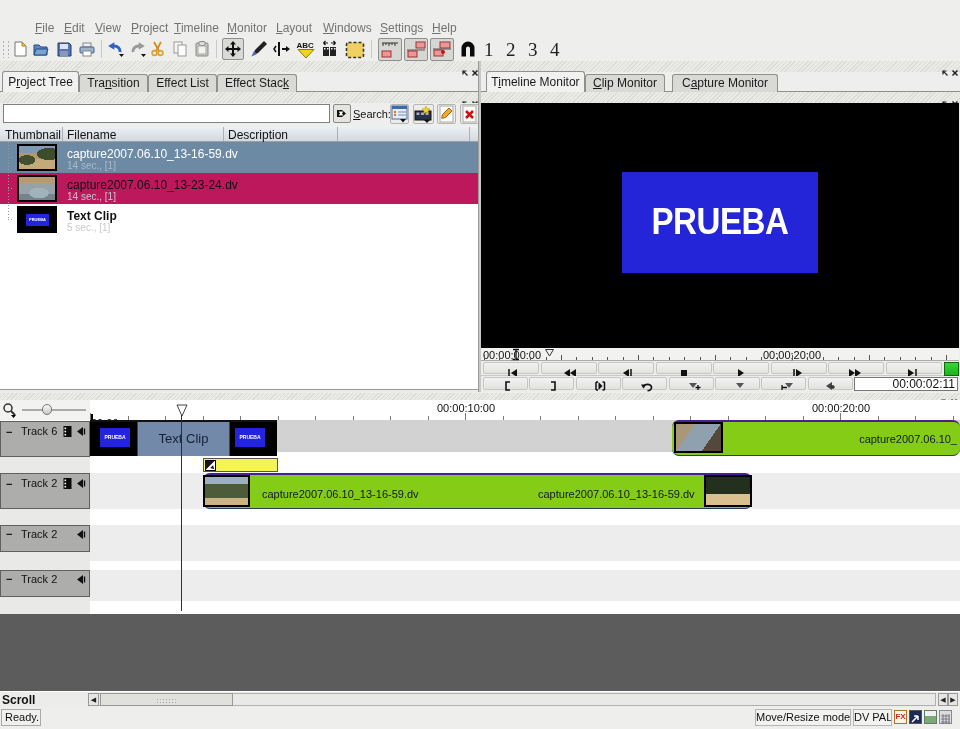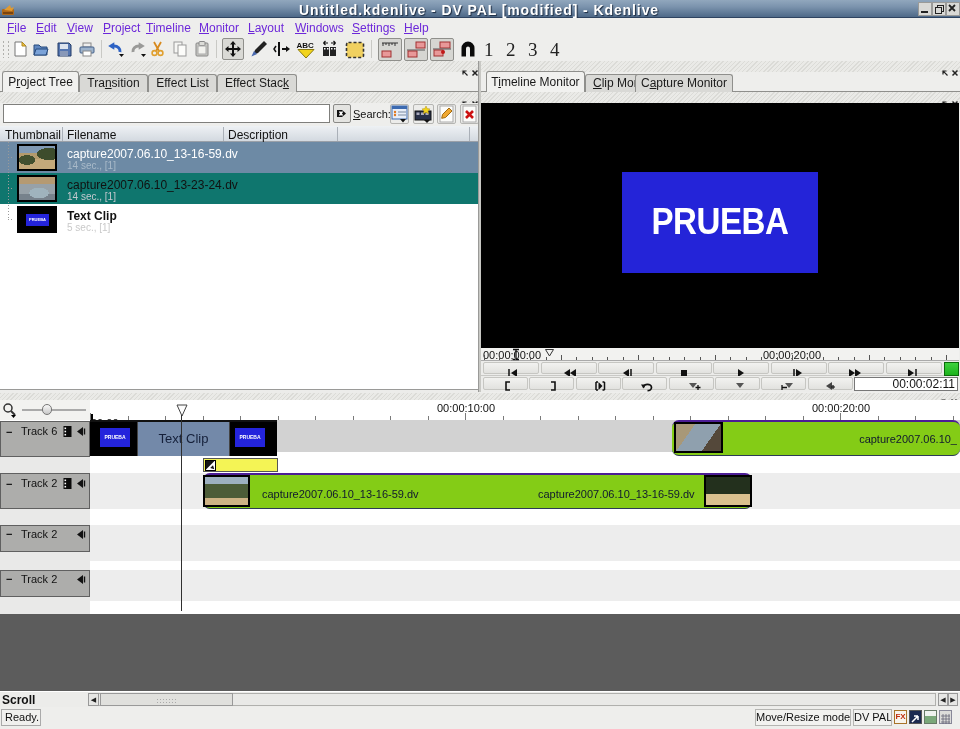--- a/index.html
+++ b/index.html
@@ -2,56 +2,36 @@
 <html><head>
 <meta charset="utf-8">
 <style>
 html,body{margin:0;padding:0;}
 #win{position:relative;width:960px;height:729px;background:#eeeeec;font-family:"Liberation Sans",sans-serif;overflow:hidden;}
 .abs{position:absolute;}
 .hatch{background:#eaeae7;background-image:repeating-linear-gradient(135deg,#dbdbd7 0 1px,transparent 1px 3px);}
 .tab{position:absolute;box-sizing:border-box;border:1px solid #8f8f8c;border-bottom:none;border-radius:3px 3px 0 0;background:#d9d9d6;font-size:12px;color:#1a1a1a;text-align:center;}
 .tab.act{background:#f1f1ef;z-index:2;}
 u{text-decoration:underline;}
-.mitem{position:absolute;top:21px;font-size:12px;color:#6d28d9;}
+.mitem{position:absolute;top:21px;font-size:12px;color:#737373;margin-left:28px;}
 .flatbtn{position:absolute;box-sizing:border-box;background:#ececea;border:1px solid #b5b5b2;border-radius:2px;}
 .tick{position:absolute;background:#555;width:1px;}
 #tlruler .tick{background:#7a7a7a;}
 .thead{font-size:12px;color:#111;position:absolute;top:2px;}
 .clip{position:absolute;box-sizing:border-box;background:#84cc16;border-top:2px solid #4c1d95;border-bottom:1px solid #2b3a55;border-radius:7px;}
 .cliptext{position:absolute;font-size:11px;color:#101830;white-space:nowrap;}
 .thumb{position:absolute;box-sizing:border-box;border:2px solid #000;}
 .trackhead{position:absolute;left:0;width:90px;box-sizing:border-box;background:#adadab;border:1px solid #606060;}
 .trackhead .minus{position:absolute;left:5px;top:4px;width:9px;height:9px;font:bold 11px "Liberation Sans",sans-serif;color:#111;}
 .trackhead .tname{position:absolute;left:20px;top:3px;font-size:11px;color:#111;}
 </style>
 </head>
 <body>
 <div id="win">
 
-<div class="abs" style="left:0;top:0;width:960px;height:17px;background:linear-gradient(#91a7bd,#7b93ad 40%,#4e6988);border-bottom:1px solid #2e4360;">
-  <div class="abs" style="left:2px;top:2px;width:13px;height:13px;"><svg width="13" height="13">
-          <rect x="0" y="6" width="12" height="6" rx="1" fill="#b06818"></rect>
-          <path d="M2 7 L8 2 L9 5 L12 4 L10 8 z" fill="#e09a30"></path>
-          <rect x="1" y="9" width="10" height="2" fill="#7a4410"></rect>
-        </svg></div>
-  <div class="abs" style="left:0;top:2px;width:958px;text-align:center;font:bold 14px 'Liberation Sans',sans-serif;color:#fff;text-shadow:1px 1px 1px #1c2b40;letter-spacing:0.9px;">Untitled.kdenlive - DV PAL [modified] - Kdenlive</div>
-  <div class="abs" style="left:918px;top:2px;width:12px;height:12px;background:#d9d9d6;border:1px solid #9a9a98;">
-        <div class="abs" style="left:2px;top:8px;width:7px;height:2px;background:#222;"></div>
-      </div>
-  <div class="abs" style="left:932px;top:2px;width:12px;height:12px;background:#d9d9d6;border:1px solid #9a9a98;">
-     <div class="abs" style="left:4px;top:2px;width:5px;height:5px;border:1px solid #222;"></div>
-     <div class="abs" style="left:2px;top:4px;width:5px;height:5px;border:1px solid #222;background:#d9d9d6;"></div>
-  </div>
-  <div class="abs" style="left:946px;top:2px;width:12px;height:12px;background:#d9d9d6;border:1px solid #9a9a98;">
-        <svg width="10" height="10" style="position:absolute;left:0;top:0;">
-          <path d="M2 2 L8 8 M8 2 L2 8" stroke="#222" stroke-width="1.8"></path>
-        </svg>
-      </div>
-</div>
 
 <div class="abs" style="left:0;top:18px;width:960px;height:19px;background:#eeeeec;"></div>
 <span class="mitem" style="left:7px;"><u>F</u>ile</span>
 <span class="mitem" style="left:36px;"><u>E</u>dit</span>
 <span class="mitem" style="left:67px;"><u>V</u>iew</span>
 <span class="mitem" style="left:103px;"><u>P</u>roject</span>
 <span class="mitem" style="left:146px;"><u>T</u>imeline</span>
 <span class="mitem" style="left:199px;"><u>M</u>onitor</span>
 <span class="mitem" style="left:248px;"><u>L</u>ayout</span>
 <span class="mitem" style="left:295px;"><u>W</u>indows</span>
@@ -230,21 +210,21 @@
 <div class="abs" style="left:0;top:390px;width:479px;height:3px;background:#ececea;"></div>
 <div class="abs" style="left:8px;top:142px;width:1px;height:78px;background-image:repeating-linear-gradient(#9a9a9a 0 1px,transparent 1px 3px);z-index:3;"></div>
 <div class="abs" style="left:8px;top:157px;width:6px;height:1px;background-image:repeating-linear-gradient(90deg,#9a9a9a 0 1px,transparent 1px 3px);z-index:3;"></div>
 <div class="abs" style="left:8px;top:188px;width:6px;height:1px;background-image:repeating-linear-gradient(90deg,#9a9a9a 0 1px,transparent 1px 3px);z-index:3;"></div>
 <div class="abs" style="left:8px;top:219px;width:6px;height:1px;background-image:repeating-linear-gradient(90deg,#9a9a9a 0 1px,transparent 1px 3px);z-index:3;"></div>
 <div class="abs" style="left:0;top:142px;width:479px;height:31px;background:#6d8aa5;">
   <div class="abs" style="left:67px;top:5px;font-size:12px;color:#fff;">capture2007.06.10_13-16-59.dv</div>
   <div class="abs" style="left:67px;top:18px;font-size:10px;color:#a9bac9;">14 sec., [1]</div>
 </div>
 <div class="abs thumb" style="left:17px;top:144px;width:40px;height:27px;background:radial-gradient(ellipse 20px 10px at 30px 8px,#3d4c2c 0 60%,transparent 61%),radial-gradient(ellipse 14px 8px at 8px 14px,#42502f 0 60%,transparent 61%),linear-gradient(#8099b4 0 30%,#b39a6d 30% 55%,#c4a97a 55%);"></div>
-<div class="abs" style="left:0;top:173px;width:479px;height:43px;background:#0f766e;">
+<div class="abs" style="left:0;top:173px;width:479px;height:43px;background:#be185d;">
   <div class="abs" style="left:67px;top:5px;font-size:12px;color:#111;">capture2007.06.10_13-23-24.dv</div>
   <div class="abs" style="left:67px;top:18px;font-size:10px;color:#c5c9cf;">14 sec., [1]</div>
 </div>
 <div class="abs thumb" style="left:17px;top:175px;width:40px;height:27px;background:radial-gradient(ellipse 16px 9px at 20px 16px,#9fb3bd 0 60%,transparent 61%),linear-gradient(#b59a72 0 30%,#97a1a8 30% 75%,#77828c 75%);"></div>
 <div class="abs" style="left:0;top:204px;width:479px;height:31px;background:#fff;">
   <div class="abs" style="left:67px;top:5px;font-size:12px;color:#111;font-weight:bold;">Text Clip</div>
   <div class="abs" style="left:67px;top:18px;font-size:10px;color:#c9c9c9;">5 sec., [1]</div>
 </div>
 <div class="abs thumb" style="left:17px;top:206px;width:40px;height:27px;background:#000;">
   <div class="abs" style="left:7px;top:6px;width:23px;height:12px;background:#2424dc;color:#fff;font:bold 4px 'Liberation Sans',sans-serif;text-align:center;line-height:12px;">PRUEBA</div>
@@ -252,21 +232,21 @@
 <div class="abs" style="left:478px;top:61px;width:2px;height:331px;background:#c8c8c4;border-left:1px solid #9a9a98;"></div>
 
 <div class="abs hatch" style="left:481px;top:61px;width:479px;height:11px;"></div>
 <div class="abs" style="left:941px;top:63px;width:17px;height:8px;"><svg width="17" height="8">
         <path d="M6.5 6.5 L2.2 2.2 M2 5.5 V2 H5.5" stroke="#222" stroke-width="1.2" fill="none"></path>
         <path d="M11.5 1.5 L16.5 6.5 M16.5 1.5 L11.5 6.5" stroke="#222" stroke-width="1.5"></path>
       </svg></div>
 <div class="abs" style="left:481px;top:91px;width:479px;height:1px;background:#8f8f8c;"></div>
 <div class="tab act" style="left:486px;top:71px;width:99px;height:21px;line-height:20px;">T<u>i</u>meline Monitor</div>
 <div class="tab" style="left:585px;top:74px;width:80px;height:18px;line-height:17px;"><u>C</u>lip Monitor</div>
-<div class="tab" style="left:635px;top:74px;width:98px;height:18px;line-height:17px;">C<u>a</u>pture Monitor</div>
+<div class="tab" style="left:672px;top:74px;width:106px;height:18px;line-height:17px;">C<u>a</u>pture Monitor</div>
 <div class="abs hatch" style="left:481px;top:92px;width:479px;height:11px;"></div>
 <div class="abs" style="left:941px;top:94px;width:17px;height:8px;"><svg width="17" height="8">
         <path d="M6.5 6.5 L2.2 2.2 M2 5.5 V2 H5.5" stroke="#222" stroke-width="1.2" fill="none"></path>
         <path d="M11.5 1.5 L16.5 6.5 M16.5 1.5 L11.5 6.5" stroke="#222" stroke-width="1.5"></path>
       </svg></div>
 
 <div class="abs" style="left:481px;top:103px;width:478px;height:245px;background:#000;"></div>
 <div class="abs" style="left:622px;top:172px;width:196px;height:101px;background:#2424d8;">
   <div class="abs" style="left:0;top:29px;width:196px;text-align:center;font:bold 36px 'Liberation Sans',sans-serif;color:#fff;letter-spacing:-0.5px;transform:scaleX(0.92);">PRUEBA</div>
 </div>

